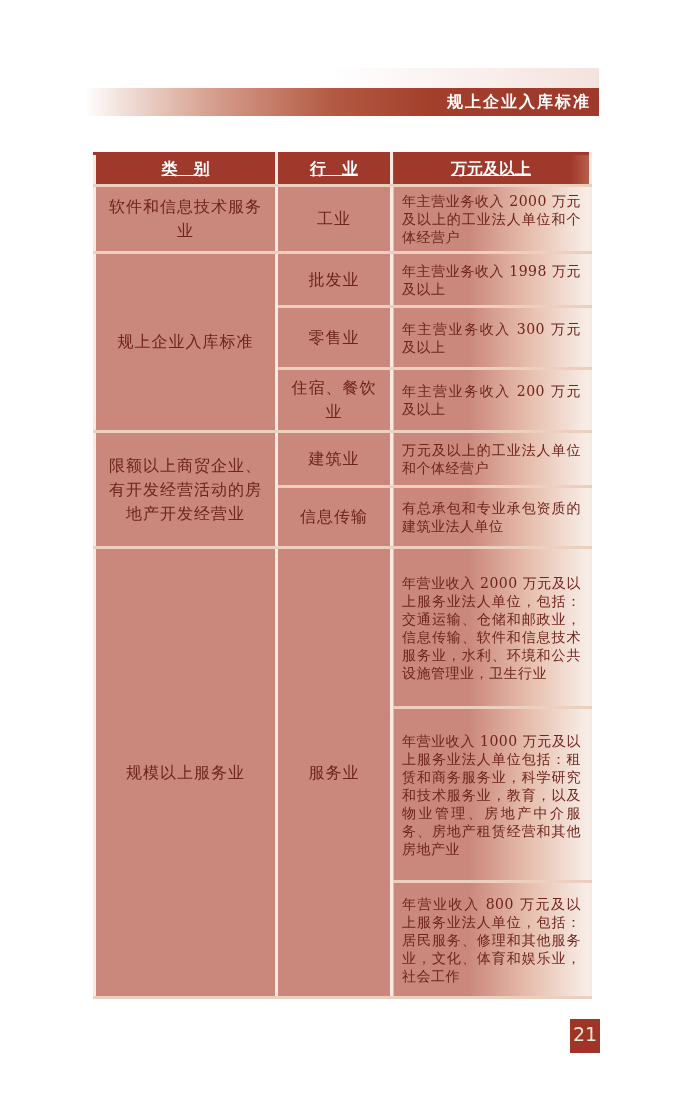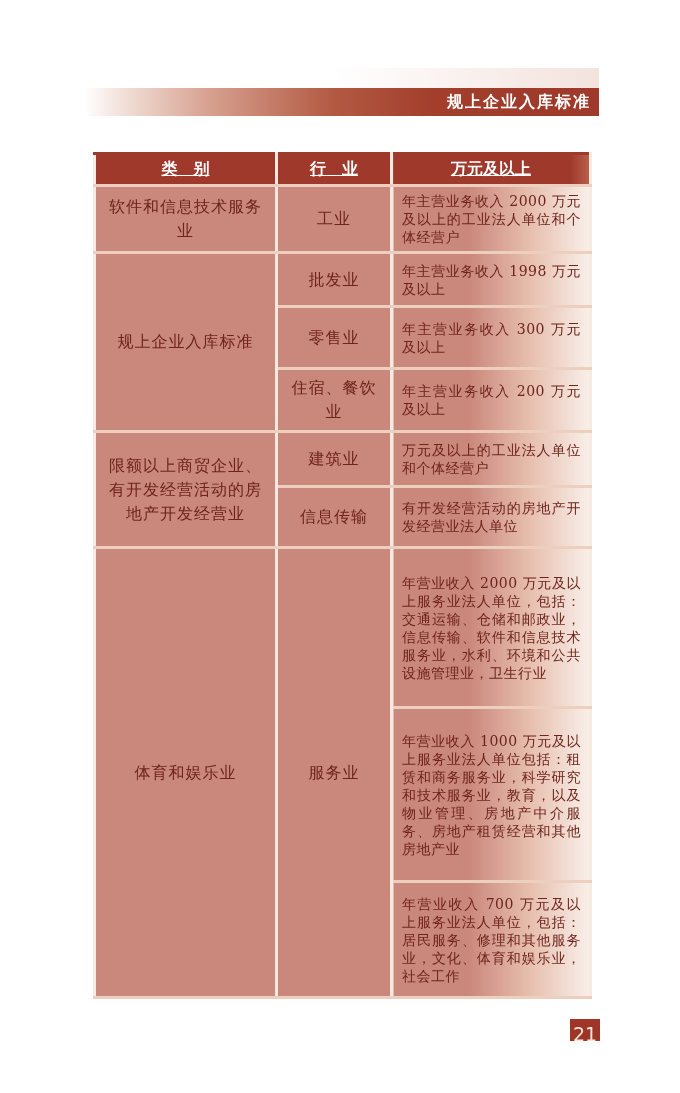--- a/index.html
+++ b/index.html
@@ -93,21 +93,21 @@
     padding: 5px 8px 5px 9px;
     font-size: 14px;
     line-height: 18px;
     letter-spacing: 0.5px;
   }
 
   
   .page-number {
     position: absolute;
     left: 570px; top: 1019px;
-    width: 30px; height: 22px;
+    width: 30px; height: 34px;
     background: var(--page-num-bg, #9e3526);
     color: var(--page-num-text, #f2e8da);
     font-family: "DejaVu Sans", "Liberation Sans", sans-serif;
     font-size: 19px;
     line-height: 30px;
     text-align: center;
   }
 </style>
 </head>
 <body>
@@ -154,32 +154,32 @@
         <td class="std">年主营业务收入 200 万元及以上</td>
       </tr>
 
       <tr style="height:55px">
         <td class="cat" rowspan="2">限额以上商贸企业、有开发经营活动的房地产开发经营业</td>
         <td class="ind">建筑业</td>
         <td class="std">万元及以上的工业法人单位和个体经营户</td>
       </tr>
       <tr style="height:61px">
         <td class="ind">信息传输</td>
-        <td class="std">有开发经营活动的房地产开发经营业法人单位</td>
+        <td class="std">有总承包和专业承包资质的建筑业法人单位</td>
       </tr>
 
       <tr style="height:160px">
-        <td class="cat" rowspan="3">体育和娱乐业</td>
+        <td class="cat" rowspan="3">规模以上服务业</td>
         <td class="ind" rowspan="3">服务业</td>
         <td class="std">年营业收入 2000 万元及以上服务业法人单位，包括：交通运输、仓储和邮政业，信息传输、软件和信息技术服务业，水利、环境和公共设施管理业，卫生行业</td>
       </tr>
       <tr style="height:174px">
         <td class="std">年营业收入 1000 万元及以上服务业法人单位包括：租赁和商务服务业，科学研究和技术服务业，教育，以及物业管理、房地产中介服务、房地产租赁经营和其他房地产业</td>
       </tr>
       <tr style="height:116px">
-        <td class="std">年营业收入 700 万元及以上服务业法人单位，包括：居民服务、修理和其他服务业，文化、体育和娱乐业，社会工作</td>
+        <td class="std">年营业收入 800 万元及以上服务业法人单位，包括：居民服务、修理和其他服务业，文化、体育和娱乐业，社会工作</td>
       </tr>
     </tbody>
   </table>
 
   <div class="page-number">21</div>
 
 </div>
 
 </body></html>

